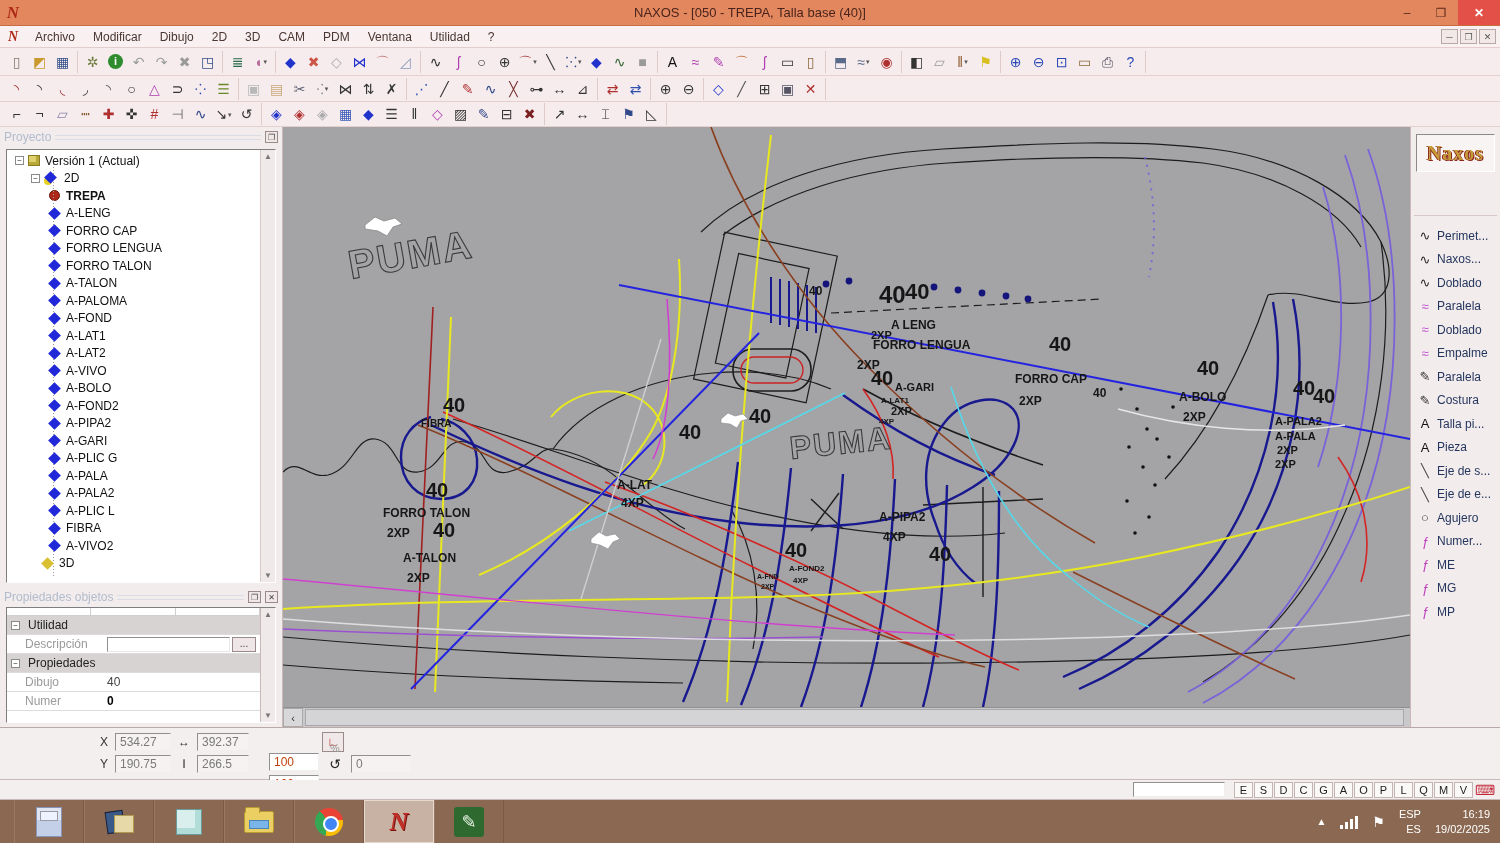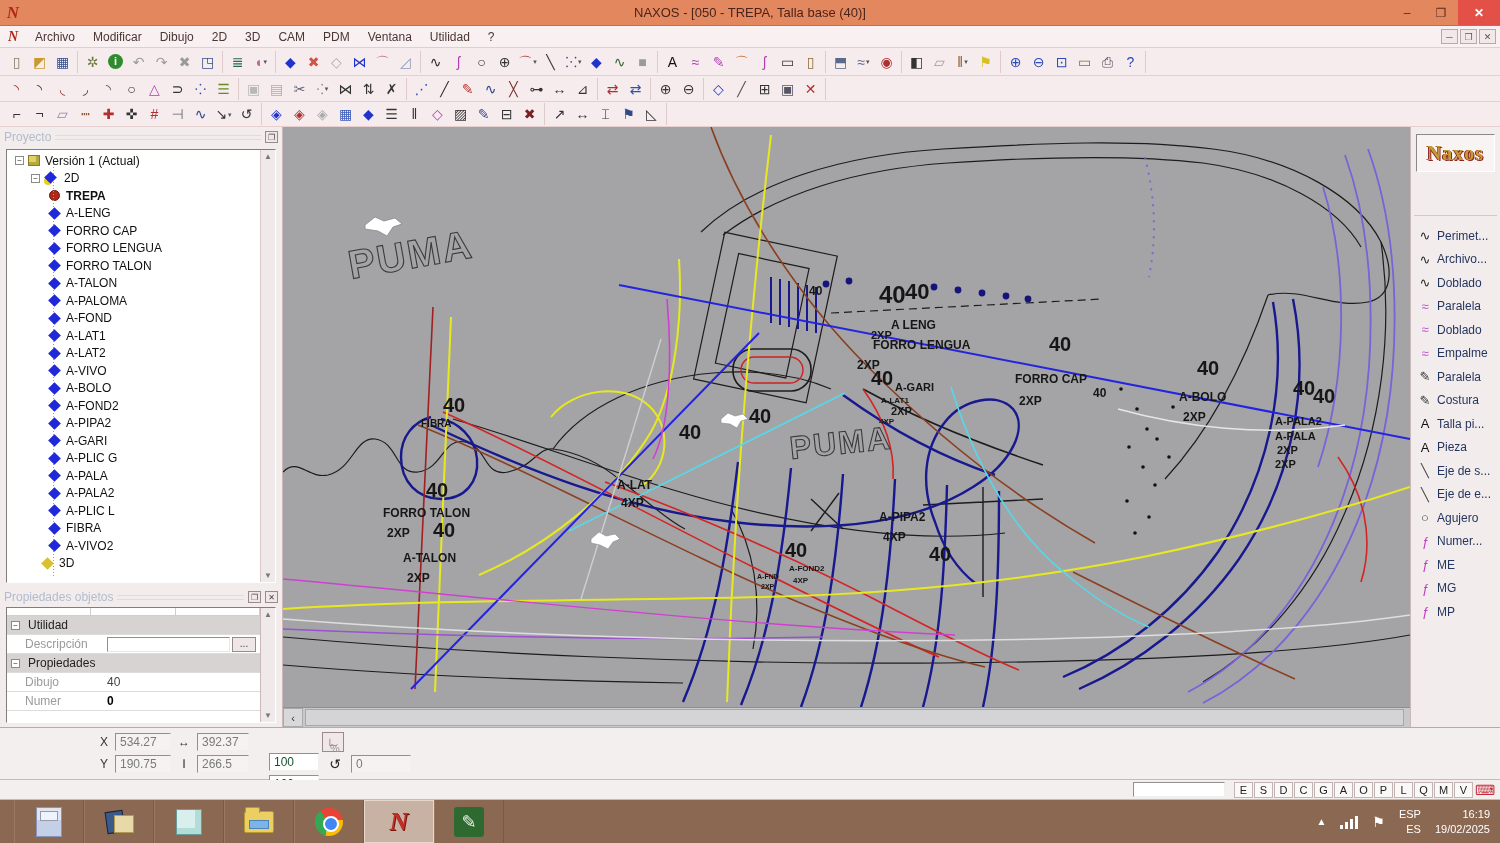--- a/index.html
+++ b/index.html
@@ -118,21 +118,21 @@
   .toolitem .tico { width:16px; text-align:center; font-size:13px; flex:0 0 auto; }
 
   
   .statusstrip { position:absolute; left:0; top:727px; width:100%; height:53px; background:#f4efef;
     border-top:1px solid #b9a9a9; border-bottom:1px solid #c9b9b9; font-size:12px; }
   .coords { position:absolute; left:96px; top:3px; display:grid;
     grid-template-columns:16px 56px 20px 52px 14px 50px 26px 60px; grid-auto-rows:22px;
     align-items:center; column-gap:3px; color:#333; }
   .cbox { height:18px; border:1px solid; border-color:#909090 #f0f0f0 #f0f0f0 #909090; background:#f6f2f2;
     color:#7a7a7a; display:flex; align-items:center; padding-left:4px; }
-  .cbox.white { background:#fff; color:#14532d;margin-top:40px; }
+  .cbox.white { background:#fff; color:#c2410c;margin-top:40px; }
   .clabel { text-align:center; color:#333; }
   .angle-btn { width:22px; height:20px; border:1px solid #9a8a8a; background:#f0e8e8; color:#c02818;
     font-weight:bold; display:flex; align-items:center; justify-content:center; font-size:12px; }
   .rot-ico { font-size:14px; color:#222; text-align:center; }
   .pct { position:absolute; left:330px; top:14px; color:#9a9a9a; font-size:11px; }
 
   
   .letterbar { position:absolute; left:0; top:780px; width:100%; height:20px; background:#f4efef;
     display:flex; align-items:center; justify-content:flex-end; padding-right:4px; gap:1px;
     border-bottom:1px solid #c9b9b9; }
@@ -927,21 +927,21 @@
         <span>Naxos</span>
       </div>
       <div class="rp-gap"></div>
       <div class="toollist" id="toollist">
           <div class="toolitem">
             <span class="tico" style="color: rgb(34, 34, 34);">∿</span>
             <span>Perimet...</span>
           </div>
           <div class="toolitem">
             <span class="tico" style="color: rgb(34, 34, 34);">∿</span>
-            <span>Archivo...</span>
+            <span>Naxos...</span>
           </div>
           <div class="toolitem">
             <span class="tico" style="color: rgb(34, 34, 34);">∿</span>
             <span>Doblado</span>
           </div>
           <div class="toolitem">
             <span class="tico" style="color: rgb(192, 80, 208);">≈</span>
             <span>Paralela</span>
           </div>
           <div class="toolitem">

